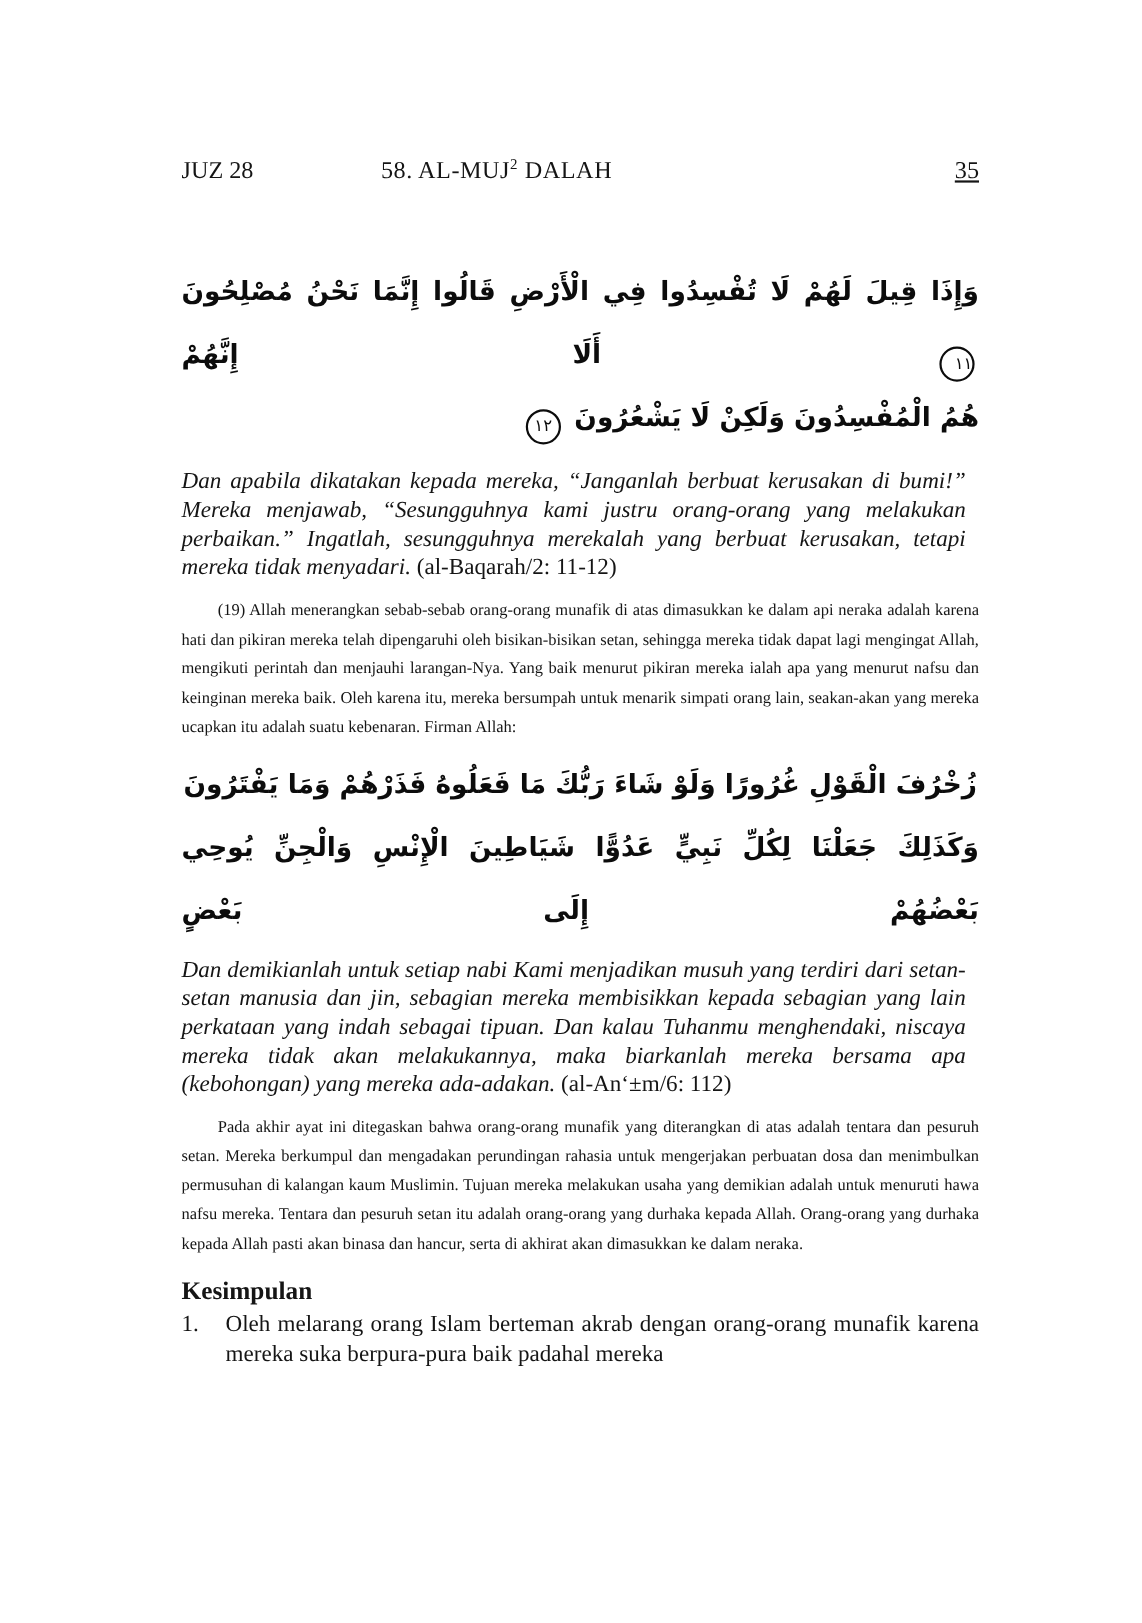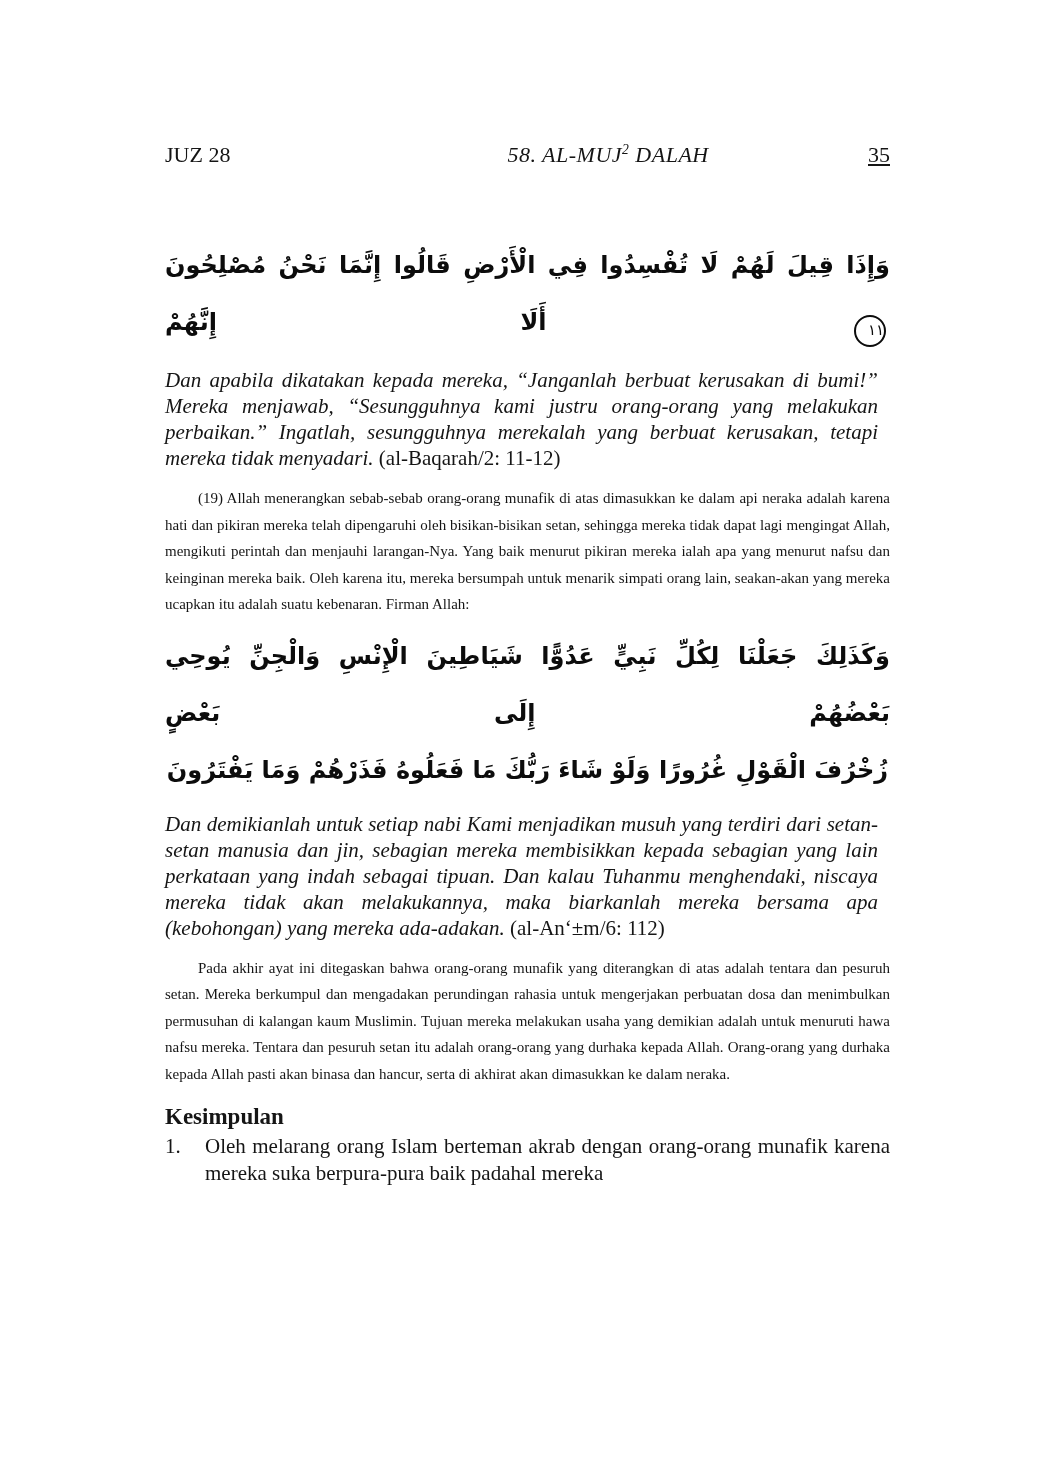--- a/index.html
+++ b/index.html
@@ -21,21 +21,21 @@
   }
 
   
   .page-header {
     display: flex;
     align-items: baseline;
     font-size: 22px;
     line-height: 24px;
   }
   .page-header .hdr-left  { flex: 1; text-align: left; }
-  .page-header .hdr-center{ flex: 2; text-align: right; letter-spacing: 0.5px; font-style: italic; }
+  .page-header .hdr-center{ flex: 2; text-align: left; letter-spacing: 0.5px; }
   .page-header .hdr-right { flex: 1; text-align: right; text-decoration: underline; }
   .hdr-center sup { font-size: 62%; line-height: 0; }
 
   
   .arabic-block {
     direction: rtl;
     font-family: "DejaVu Sans", sans-serif;
     font-weight: bold;
     font-size: 24px;
     color: #0c0c0c;
@@ -107,32 +107,36 @@
     <span class="hdr-center"><span>58. AL-MUJ</span><sup>2</sup><span> DALAH</span></span>
     <span class="hdr-right">35</span>
   </header>
 
   <section class="arabic-block">
     <div class="ar-line fill">
       <span>وَإِذَا قِيلَ لَهُمْ لَا تُفْسِدُوا فِي الْأَرْضِ قَالُوا إِنَّمَا نَحْنُ مُصْلِحُونَ</span>
       <span class="ayah-marker">١١</span>
       <span>أَلَا إِنَّهُمْ</span>
     </div>
+    <div class="ar-line start">
+      <span>هُمُ الْمُفْسِدُونَ وَلَكِنْ لَا يَشْعُرُونَ</span>
+      <span class="ayah-marker">١٢</span>
+    </div>
   </section>
 
   <p class="trans"><span class="it">Dan apabila dikatakan kepada mereka, “Janganlah berbuat kerusakan di bumi!” Mereka menjawab, “Sesungguhnya kami justru orang-orang yang melakukan perbaikan.” Ingatlah, sesungguhnya merekalah yang berbuat kerusakan, tetapi mereka tidak menyadari.</span> <span class="ref">(al-Baqarah/2: 11-12)</span></p>
 
   <p class="bodytext">(19) Allah menerangkan sebab-sebab orang-orang munafik di atas dimasukkan ke dalam api neraka adalah karena hati dan pikiran mereka telah dipengaruhi oleh bisikan-bisikan setan, sehingga mereka tidak dapat lagi mengingat Allah, mengikuti perintah dan menjauhi larangan-Nya. Yang baik menurut pikiran mereka ialah apa yang menurut nafsu dan keinginan mereka baik. Oleh karena itu, mereka bersumpah untuk menarik simpati orang lain, seakan-akan yang mereka ucapkan itu adalah suatu kebenaran. Firman Allah:</p>
 
   <section class="arabic-block second">
+    <div class="ar-line center">
+      <span>زُخْرُفَ الْقَوْلِ غُرُورًا وَلَوْ شَاءَ رَبُّكَ مَا فَعَلُوهُ فَذَرْهُمْ وَمَا يَفْتَرُونَ</span>
+    </div>
     <div class="ar-line fill">
       <span>وَكَذَلِكَ جَعَلْنَا لِكُلِّ نَبِيٍّ عَدُوًّا شَيَاطِينَ الْإِنْسِ وَالْجِنِّ يُوحِي بَعْضُهُمْ إِلَى بَعْضٍ</span>
-    </div>
-    <div class="ar-line center">
-      <span>زُخْرُفَ الْقَوْلِ غُرُورًا وَلَوْ شَاءَ رَبُّكَ مَا فَعَلُوهُ فَذَرْهُمْ وَمَا يَفْتَرُونَ</span>
     </div>
   </section>
 
   <p class="trans"><span class="it">Dan demikianlah untuk setiap nabi Kami menjadikan musuh yang terdiri dari setan-setan manusia dan jin, sebagian mereka membisikkan kepada sebagian yang lain perkataan yang indah sebagai tipuan. Dan kalau Tuhanmu menghendaki, niscaya mereka tidak akan melakukannya, maka biarkanlah mereka bersama apa (kebohongan) yang mereka ada-adakan.</span> <span class="ref">(al-An‘±m/6: 112)</span></p>
 
   <p class="bodytext last">Pada akhir ayat ini ditegaskan bahwa orang-orang munafik yang diterangkan di atas adalah tentara dan pesuruh setan. Mereka berkumpul dan mengadakan perundingan rahasia untuk mengerjakan perbuatan dosa dan menimbulkan permusuhan di kalangan kaum Muslimin. Tujuan mereka melakukan usaha yang demikian adalah untuk menuruti hawa nafsu mereka. Tentara dan pesuruh setan itu adalah orang-orang yang durhaka kepada Allah. Orang-orang yang durhaka kepada Allah pasti akan binasa dan hancur, serta di akhirat akan dimasukkan ke dalam neraka.</p>
 
   <h3 class="section-heading">Kesimpulan</h3>
   <div class="num-list">
     <div class="num-item">

